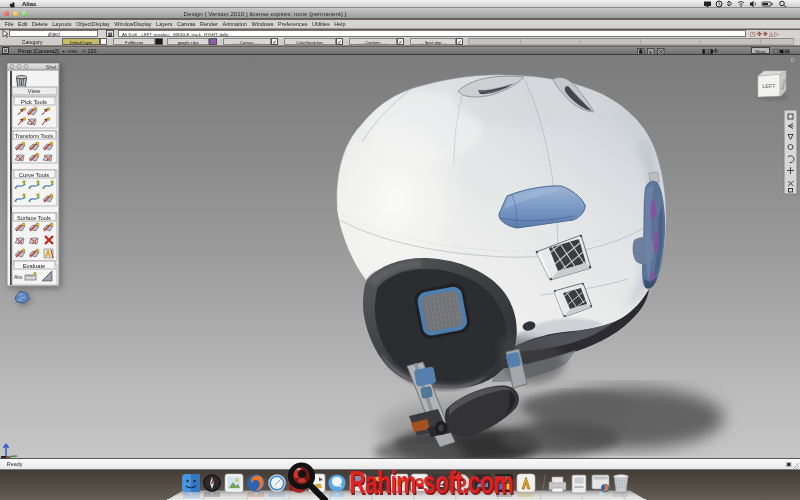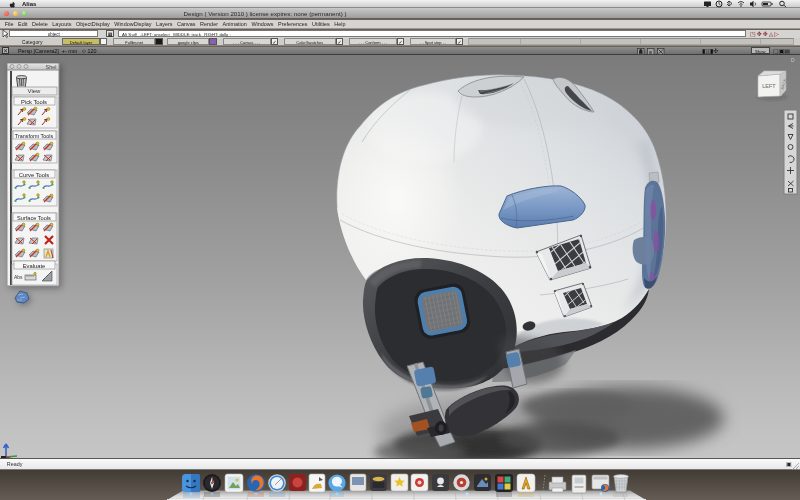--- a/index.html
+++ b/index.html
@@ -644,13 +644,26 @@
           <rect x="248" y="22" width="16" height="5" fill="#b06030"></rect>
           <rect x="269" y="22" width="16" height="5" fill="#5a8ec2"></rect>
           <rect x="330" y="22" width="14" height="5" fill="#58a8e8"></rect>
           <rect x="496" y="22" width="16" height="5" fill="#333"></rect>
           <rect x="518" y="22" width="16" height="5" fill="#caa43a"></rect>
           <rect x="613" y="22" width="15" height="5" fill="#9a9da0"></rect>
 </g>
 </svg>
 </div>
 
+<div class="abs" id="wm" style="left:0px;top:440px;width:800px;height:60px;pointer-events:none">
+<svg width="800" height="60" viewBox="0 440 800 60">
+ <ellipse cx="299" cy="488" rx="7" ry="5" fill="#a8231e" opacity=".9"></ellipse>
+ <circle cx="301.5" cy="476" r="8.8" fill="#6e1512"></circle>
+ <path d="M294,470 a9,9 0 0 1 8,-2 l2,8 -9,3 a9,9 0 0 1 -1,-9" fill="#c5302a"></path>
+ <path d="M297,481 a9,9 0 0 0 9,1 l-3,-7 z" fill="#d4403a" opacity=".8"></path>
+ <circle cx="302" cy="474" r="4" fill="#141414"></circle>
+ <path d="M295,470 a4,3 0 0 1 5,-1" stroke="#e8e0d8" stroke-width="1.6" fill="none" opacity=".9"></path>
+ <circle cx="301.5" cy="476" r="11" fill="none" stroke="#111" stroke-width="5.2"></circle>
+ <line x1="310" y1="485" x2="325" y2="500" stroke="#111" stroke-width="6.2" stroke-linecap="round"></line>
+</svg>
+<div class="abs" style="left:349px;top:25px;font-family:'Liberation Sans',sans-serif;font-weight:bold;font-size:31px;color:#e41f1f;letter-spacing:-1px;text-shadow:1.5px 1.5px 0 #8a1210;white-space:nowrap;opacity:.95;transform:scaleX(.745);transform-origin:0 50%">Rahim-soft.com</div>
+</div>
 
 </div>
 </body></html>

